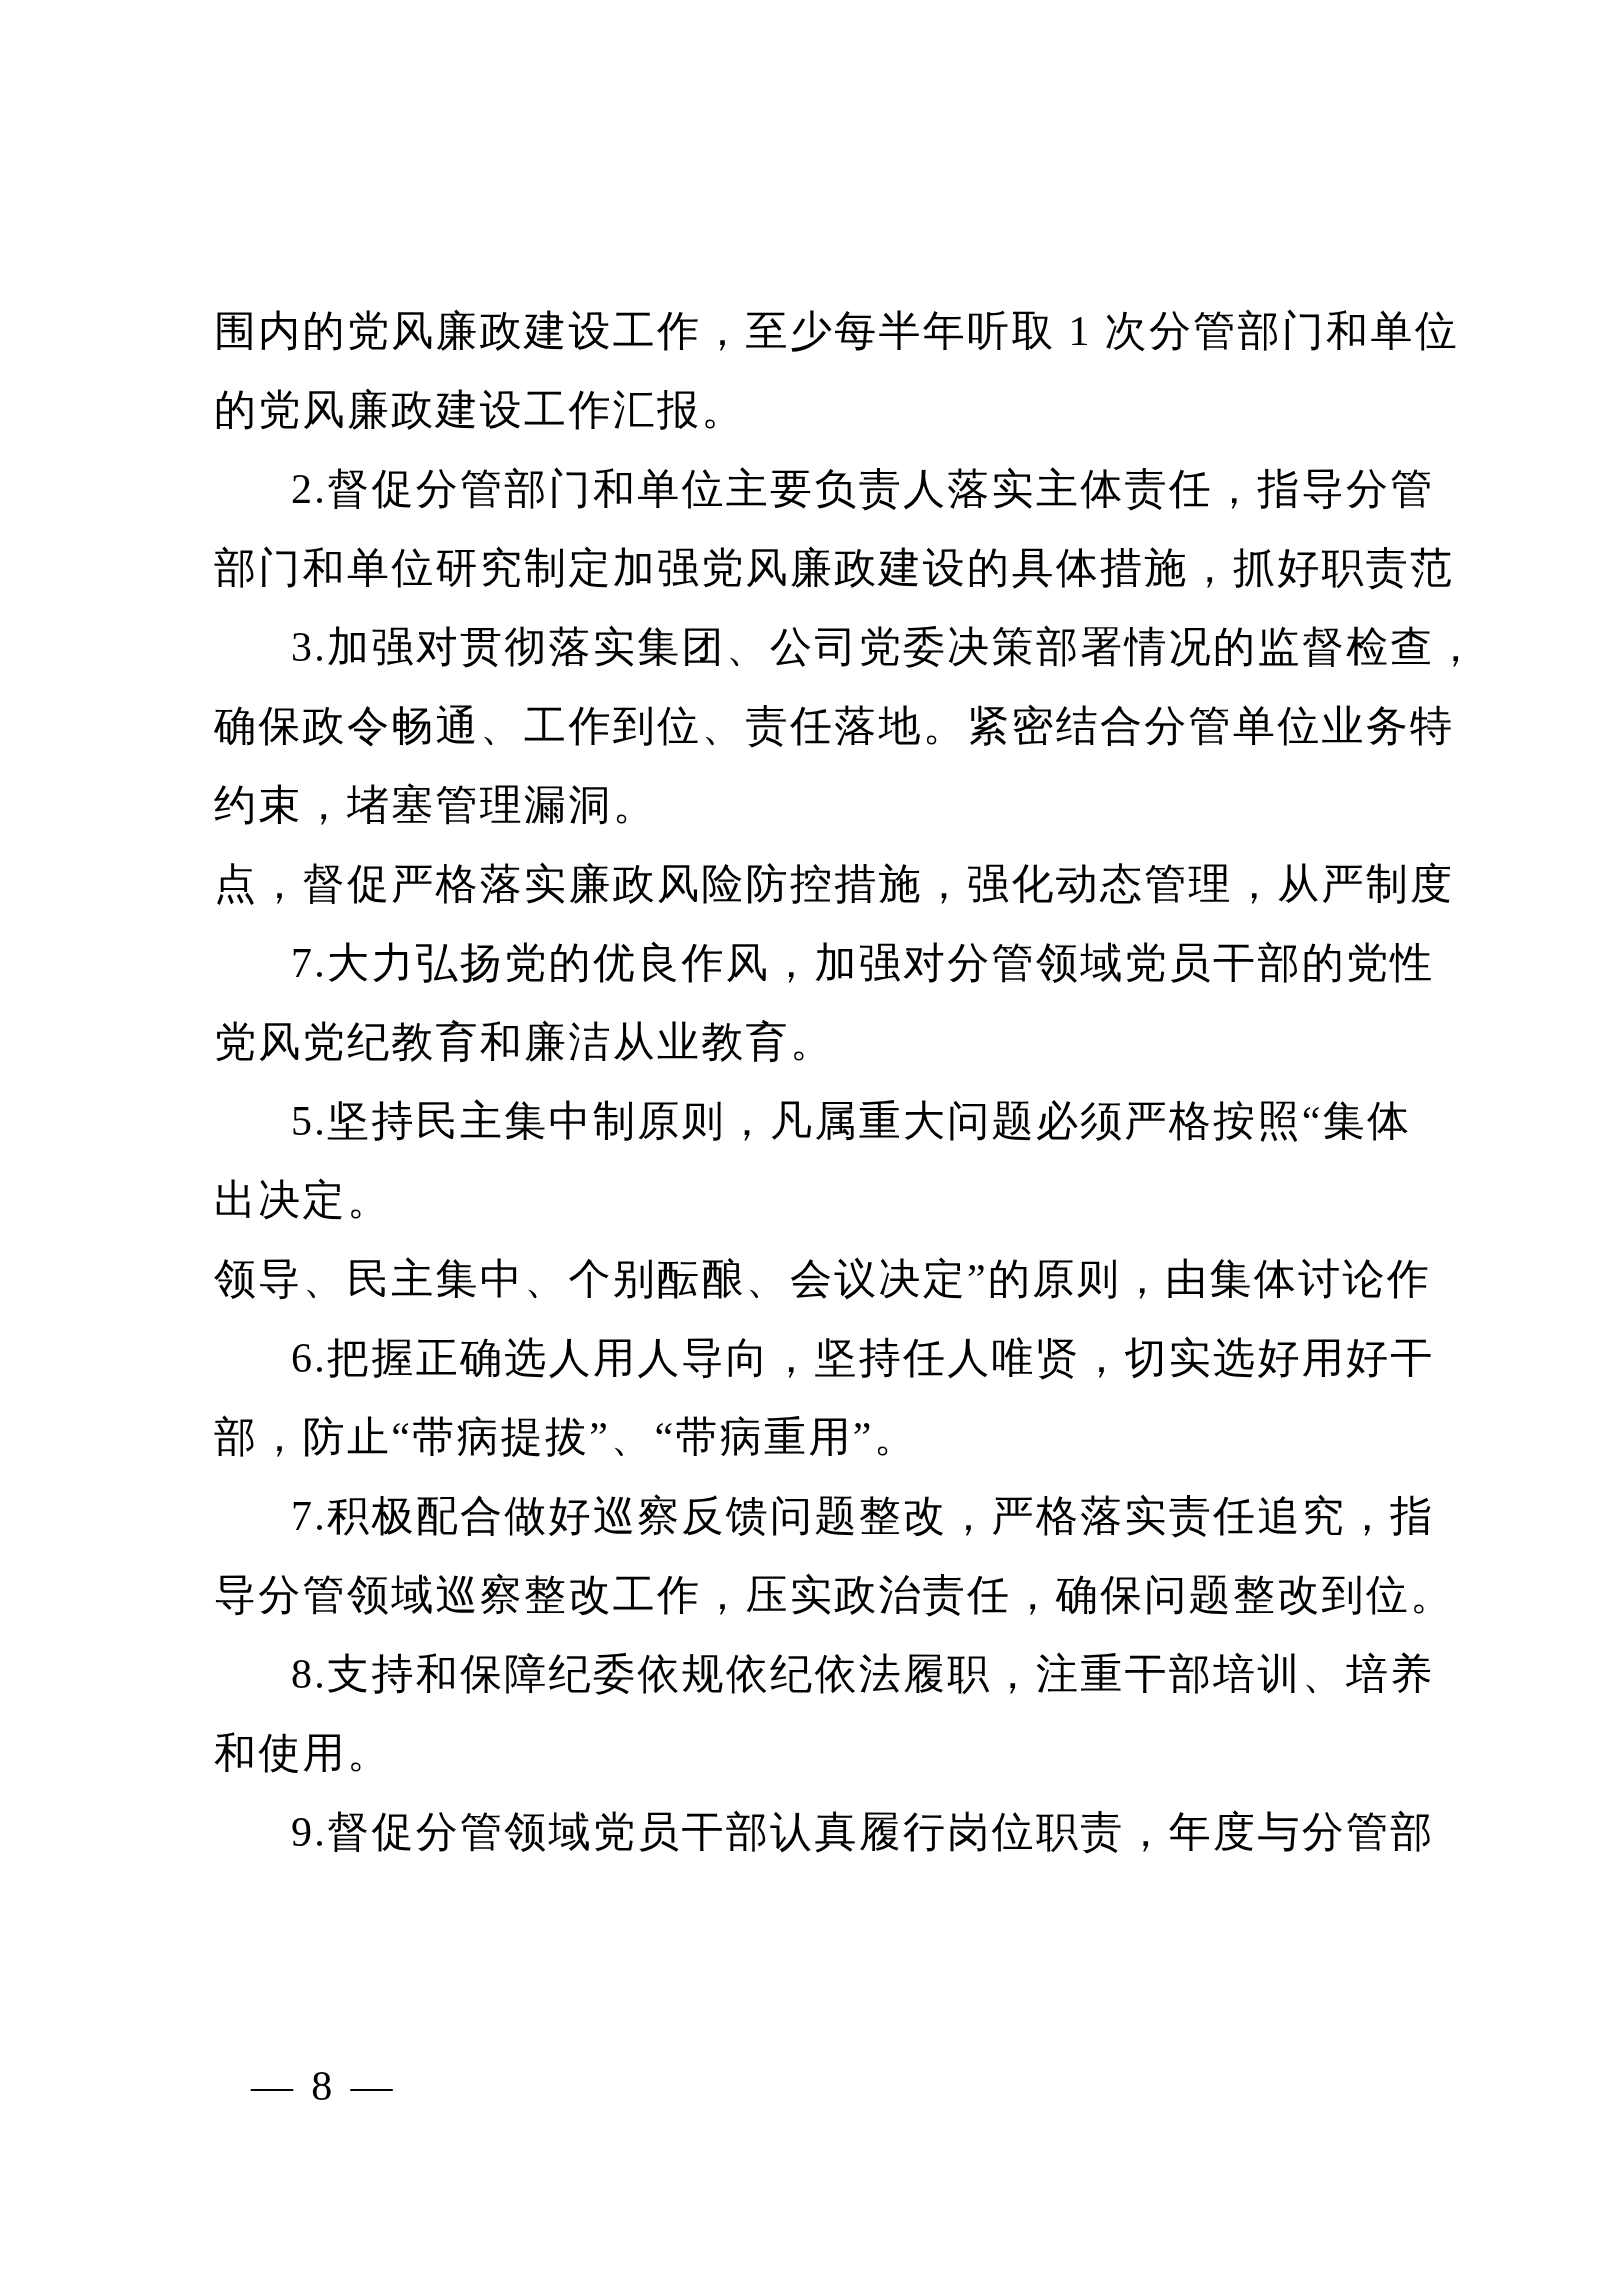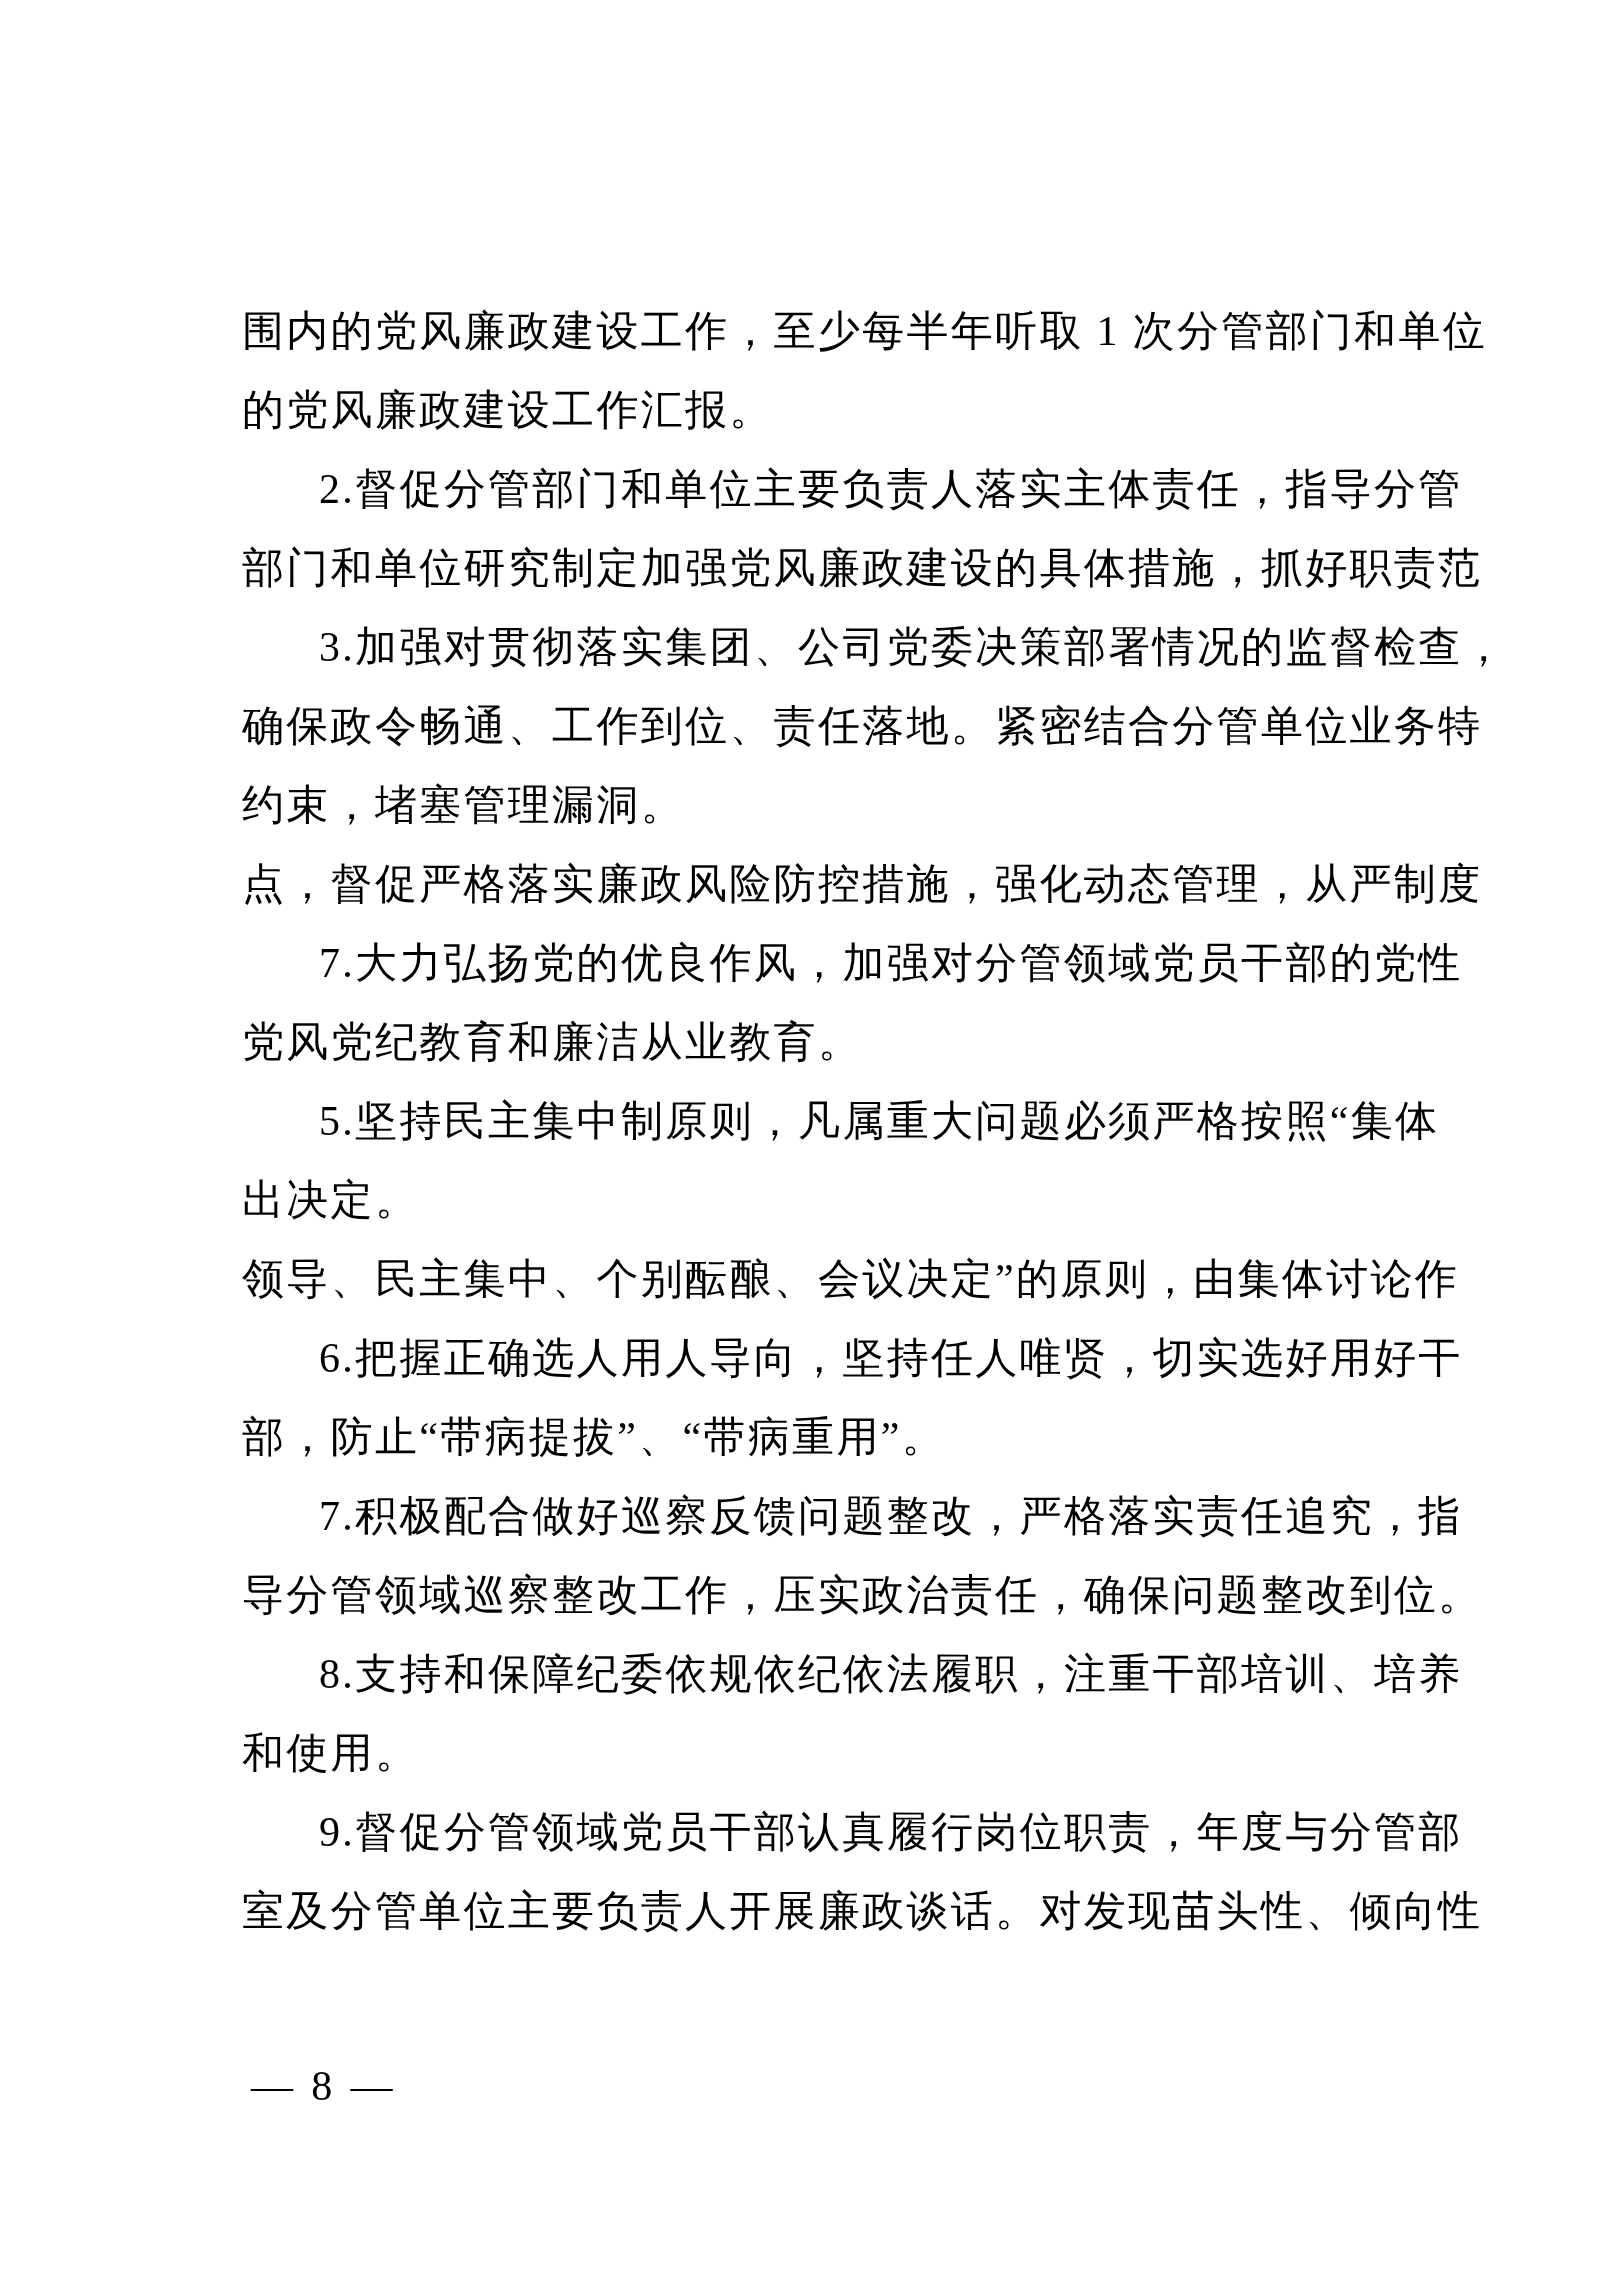--- a/index.html
+++ b/index.html
@@ -24,21 +24,20 @@
   }
   .line {
     height: 79px;
     line-height: 79px;
     font-size: 42px;
     letter-spacing: 2.3px;
     white-space: nowrap;
     text-align: justify;
     text-align-last: justify;
     overflow: visible;
-    margin-left: 28px;
   }
   .line.last {
     text-align: right;
     text-align-last: left;
   }
   .line.indent {
     padding-left: 77px;
   }
   .footer {
     position: absolute;
@@ -67,18 +66,17 @@
     <div class="line indent">5.坚持民主集中制原则，凡属重大问题必须严格按照“集体</div>
     <div class="line last">出决定。</div>
     <div class="line">领导、民主集中、个别酝酿、会议决定”的原则，由集体讨论作</div>
     <div class="line indent">6.把握正确选人用人导向，坚持任人唯贤，切实选好用好干</div>
     <div class="line last">部，防止“带病提拔”、“带病重用”。</div>
     <div class="line indent">7.积极配合做好巡察反馈问题整改，严格落实责任追究，指</div>
     <div class="line">导分管领域巡察整改工作，压实政治责任，确保问题整改到位。</div>
     <div class="line indent">8.支持和保障纪委依规依纪依法履职，注重干部培训、培养</div>
     <div class="line last">和使用。</div>
     <div class="line indent">9.督促分管领域党员干部认真履行岗位职责，年度与分管部</div>
-    <div class="line">室及分管单位主要负责人开展廉政谈话。对发现苗头性、倾向性</div>
   </div>
 
   <div class="footer">— 8 —</div>
 </div>
 
 
 </body></html>

